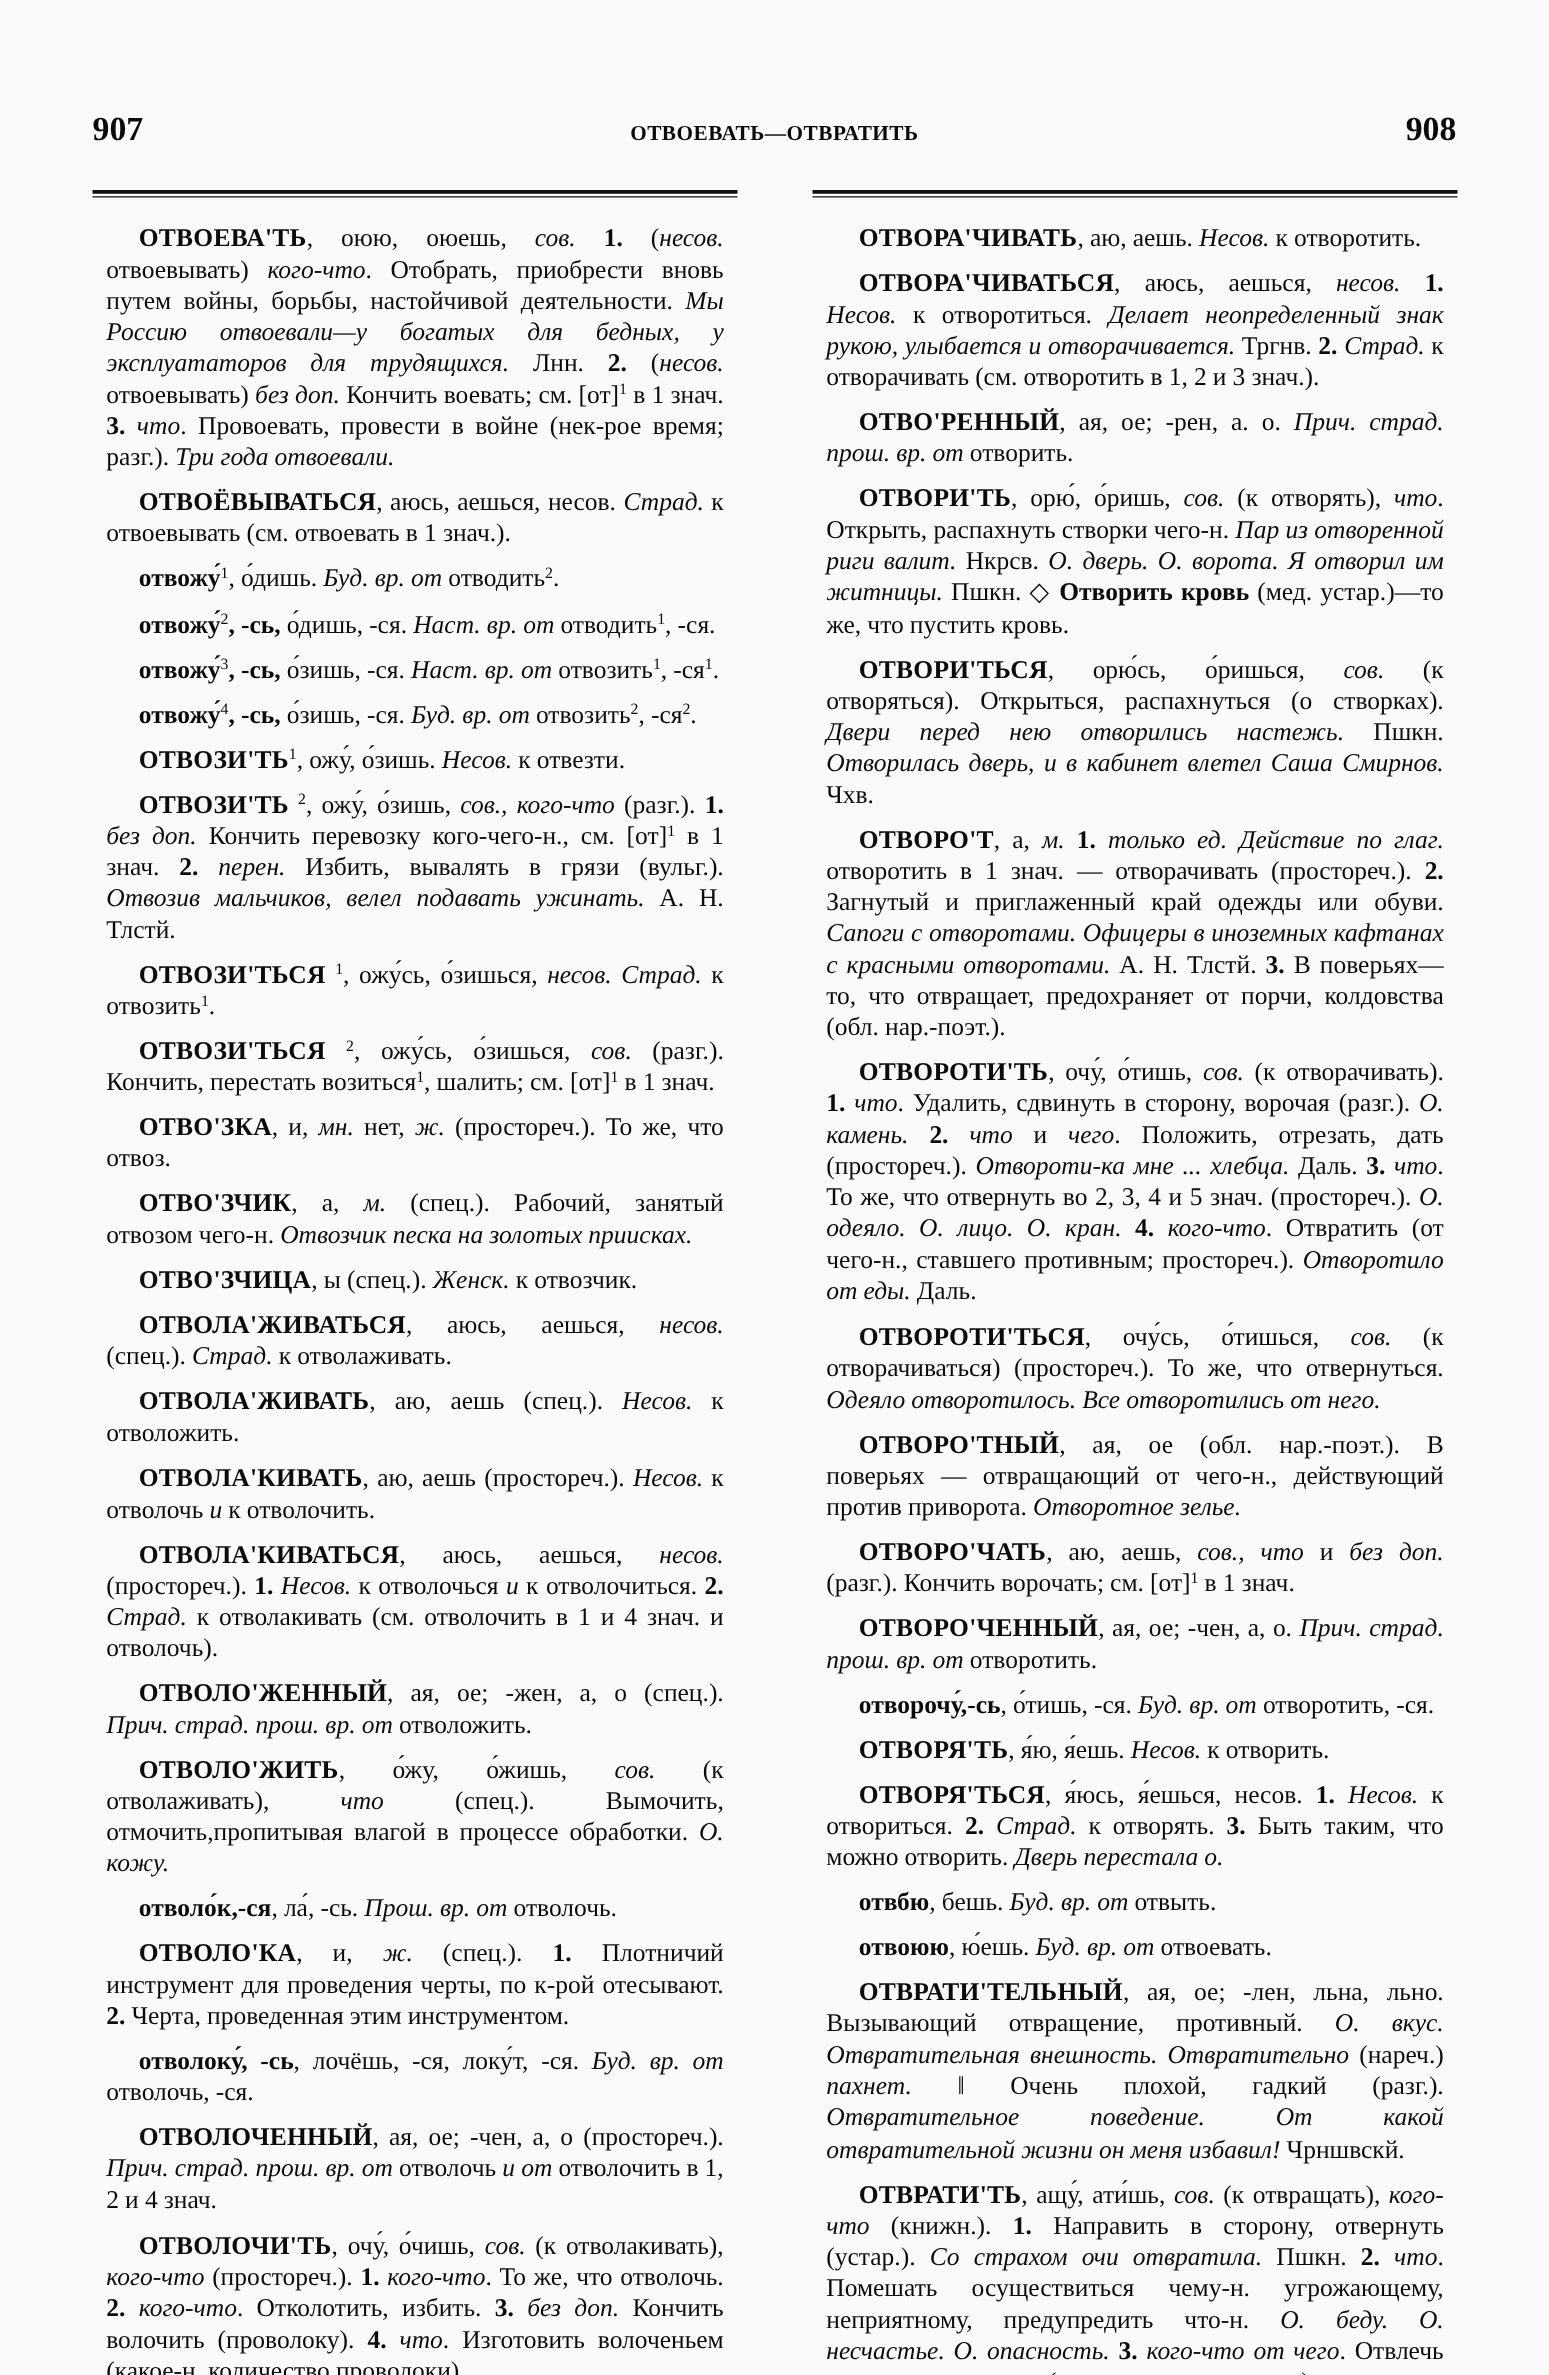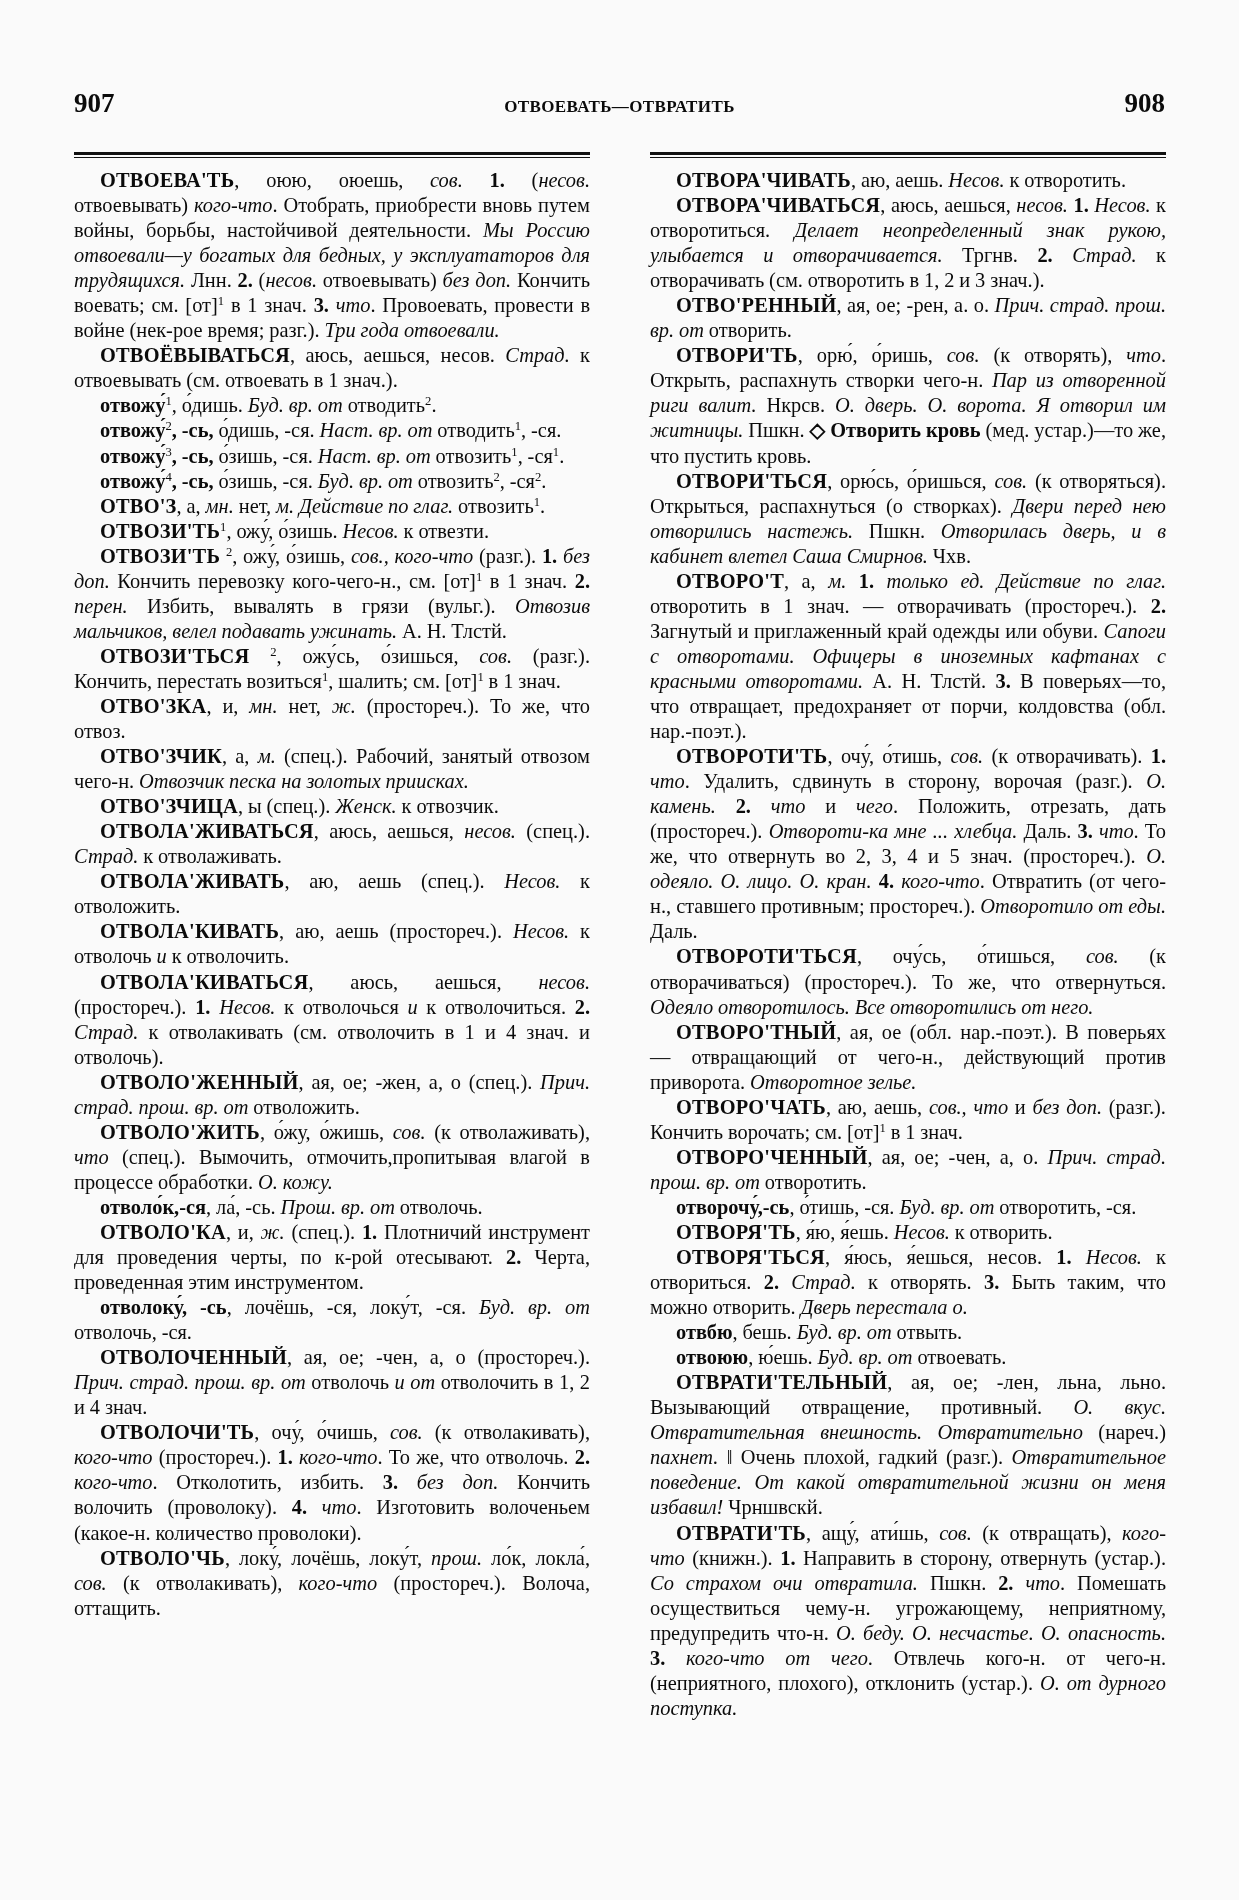--- a/index.html
+++ b/index.html
@@ -82,24 +82,23 @@
   .col {
     width: 516px;
   }
 
   .entry {
     font-size: 20.4px;
     line-height: 25.05px;
     text-align: justify;
     text-justify: inter-word;
     text-indent: 26px;
-    margin: 0;
+    margin: 11px;
     hyphens: manual;
     word-spacing: -0.2px;
-    font-family: Liberation Serif, serif;
   }
 
   
   .hw {
     font-weight: bold;
     letter-spacing: 0.2px;
   }
   
   .hw-sm {
     font-weight: bold;
@@ -130,23 +129,23 @@
   </div>
 
   <div class="columns">
     <div class="col">
         <p class="entry"><span class="hw">ОТВОЕВА'ТЬ</span>, оюю, оюешь, <span class="it">сов.</span> <span class="b">1.</span> (<span class="it">несов.</span> отвоевывать) <span class="it">кого-что</span>. Отобрать, приобрести вновь путем войны, борьбы, настойчивой деятельности. <span class="it">Мы Россию отвоевали—у богатых для бедных, у эксплуататоров для трудящихся.</span> Лнн. <span class="b">2.</span> (<span class="it">несов.</span> отвоевывать) <span class="it">без доп.</span> Кончить воевать; см. [от]<sup>1</sup> в 1 знач. <span class="b">3.</span> <span class="it">что</span>. Провоевать, провести в войне (нек-рое время; разг.). <span class="it">Три года отвоевали.</span></p>
         <p class="entry"><span class="hw">ОТВОЁВЫВАТЬСЯ</span>, аюсь, аешься, несов. <span class="it">Страд.</span> к отвоевывать (см. отвоевать в 1 знач.).</p>
         <p class="entry"><span class="hw-sm">отвожу́</span><sup>1</sup>, о́дишь. <span class="it">Буд. вр. от</span> отводить<sup>2</sup>.</p>
         <p class="entry"><span class="hw-sm">отвожу́</span><sup>2</sup><span class="hw-sm">, -сь,</span> о́дишь, -ся. <span class="it">Наст. вр. от</span> отводить<sup>1</sup>, -ся.</p>
         <p class="entry"><span class="hw-sm">отвожу́</span><sup>3</sup><span class="hw-sm">, -сь,</span> о́зишь, -ся. <span class="it">Наст. вр. от</span> отвозить<sup>1</sup>, -ся<sup>1</sup>.</p>
         <p class="entry"><span class="hw-sm">отвожу́</span><sup>4</sup><span class="hw-sm">, -сь,</span> о́зишь, -ся. <span class="it">Буд. вр. от</span> отвозить<sup>2</sup>, -ся<sup>2</sup>.</p>
-        <p class="entry"><span class="hw">ОТВО'З</span>, а, <span class="it">мн.</span> нет, <span class="it">м. Действие по глаг.</span> отвозить<sup>1</sup>.</p>
         <p class="entry"><span class="hw">ОТВОЗИ'ТЬ</span><sup>1</sup>, ожу́, о́зишь. <span class="it">Несов.</span> к отвезти.</p>
         <p class="entry"><span class="hw">ОТВОЗИ'ТЬ</span> <sup>2</sup>, ожу́, о́зишь, <span class="it">сов., кого-что</span> (разг.). <span class="b">1.</span> <span class="it">без доп.</span> Кончить перевозку кого-чего-н., см. [от]<sup>1</sup> в 1 знач. <span class="b">2.</span> <span class="it">перен.</span> Избить, вывалять в грязи (вульг.). <span class="it">Отвозив мальчиков, велел подавать ужинать.</span> А. Н. Тлстй.</p>
+        <p class="entry"><span class="hw">ОТВОЗИ'ТЬСЯ</span> <sup>1</sup>, ожу́сь, о́зишься, <span class="it">несов. Страд.</span> к отвозить<sup>1</sup>.</p>
         <p class="entry"><span class="hw">ОТВОЗИ'ТЬСЯ</span> <sup>2</sup>, ожу́сь, о́зишься, <span class="it">сов.</span> (разг.). Кончить, перестать возиться<sup>1</sup>, шалить; см. [от]<sup>1</sup> в 1 знач.</p>
         <p class="entry"><span class="hw">ОТВО'ЗКА</span>, и, <span class="it">мн.</span> нет, <span class="it">ж.</span> (простореч.). То же, что отвоз.</p>
         <p class="entry"><span class="hw">ОТВО'ЗЧИК</span>, а, <span class="it">м.</span> (спец.). Рабочий, занятый отвозом чего-н. <span class="it">Отвозчик песка на золотых приисках.</span></p>
         <p class="entry"><span class="hw">ОТВО'ЗЧИЦА</span>, ы (спец.). <span class="it">Женск.</span> к отвозчик.</p>
         <p class="entry"><span class="hw">ОТВОЛА'ЖИВАТЬСЯ</span>, аюсь, аешься, <span class="it">несов.</span> (спец.). <span class="it">Страд.</span> к отволаживать.</p>
         <p class="entry"><span class="hw">ОТВОЛА'ЖИВАТЬ</span>, аю, аешь (спец.). <span class="it">Несов.</span> к отволожить.</p>
         <p class="entry"><span class="hw">ОТВОЛА'КИВАТЬ</span>, аю, аешь (простореч.). <span class="it">Несов.</span> к отволочь <span class="it">и</span> к отволочить.</p>
         <p class="entry"><span class="hw">ОТВОЛА'КИВАТЬСЯ</span>, аюсь, аешься, <span class="it">несов.</span> (простореч.). <span class="b">1.</span> <span class="it">Несов.</span> к отволочься <span class="it">и</span> к отволочиться. <span class="b">2.</span> <span class="it">Страд.</span> к отволакивать (см. отволочить в 1 и 4 знач. и отволочь).</p>
         <p class="entry"><span class="hw">ОТВОЛО'ЖЕННЫЙ</span>, ая, ое; -жен, а, о (спец.). <span class="it">Прич. страд. прош. вр. от</span> отволожить.</p>
         <p class="entry"><span class="hw">ОТВОЛО'ЖИТЬ</span>, о́жу, о́жишь, <span class="it">сов.</span> (к отволаживать), <span class="it">что</span> (спец.). Вымочить, отмочить,пропитывая влагой в процессе обработки. <span class="it">О. кожу.</span></p>

